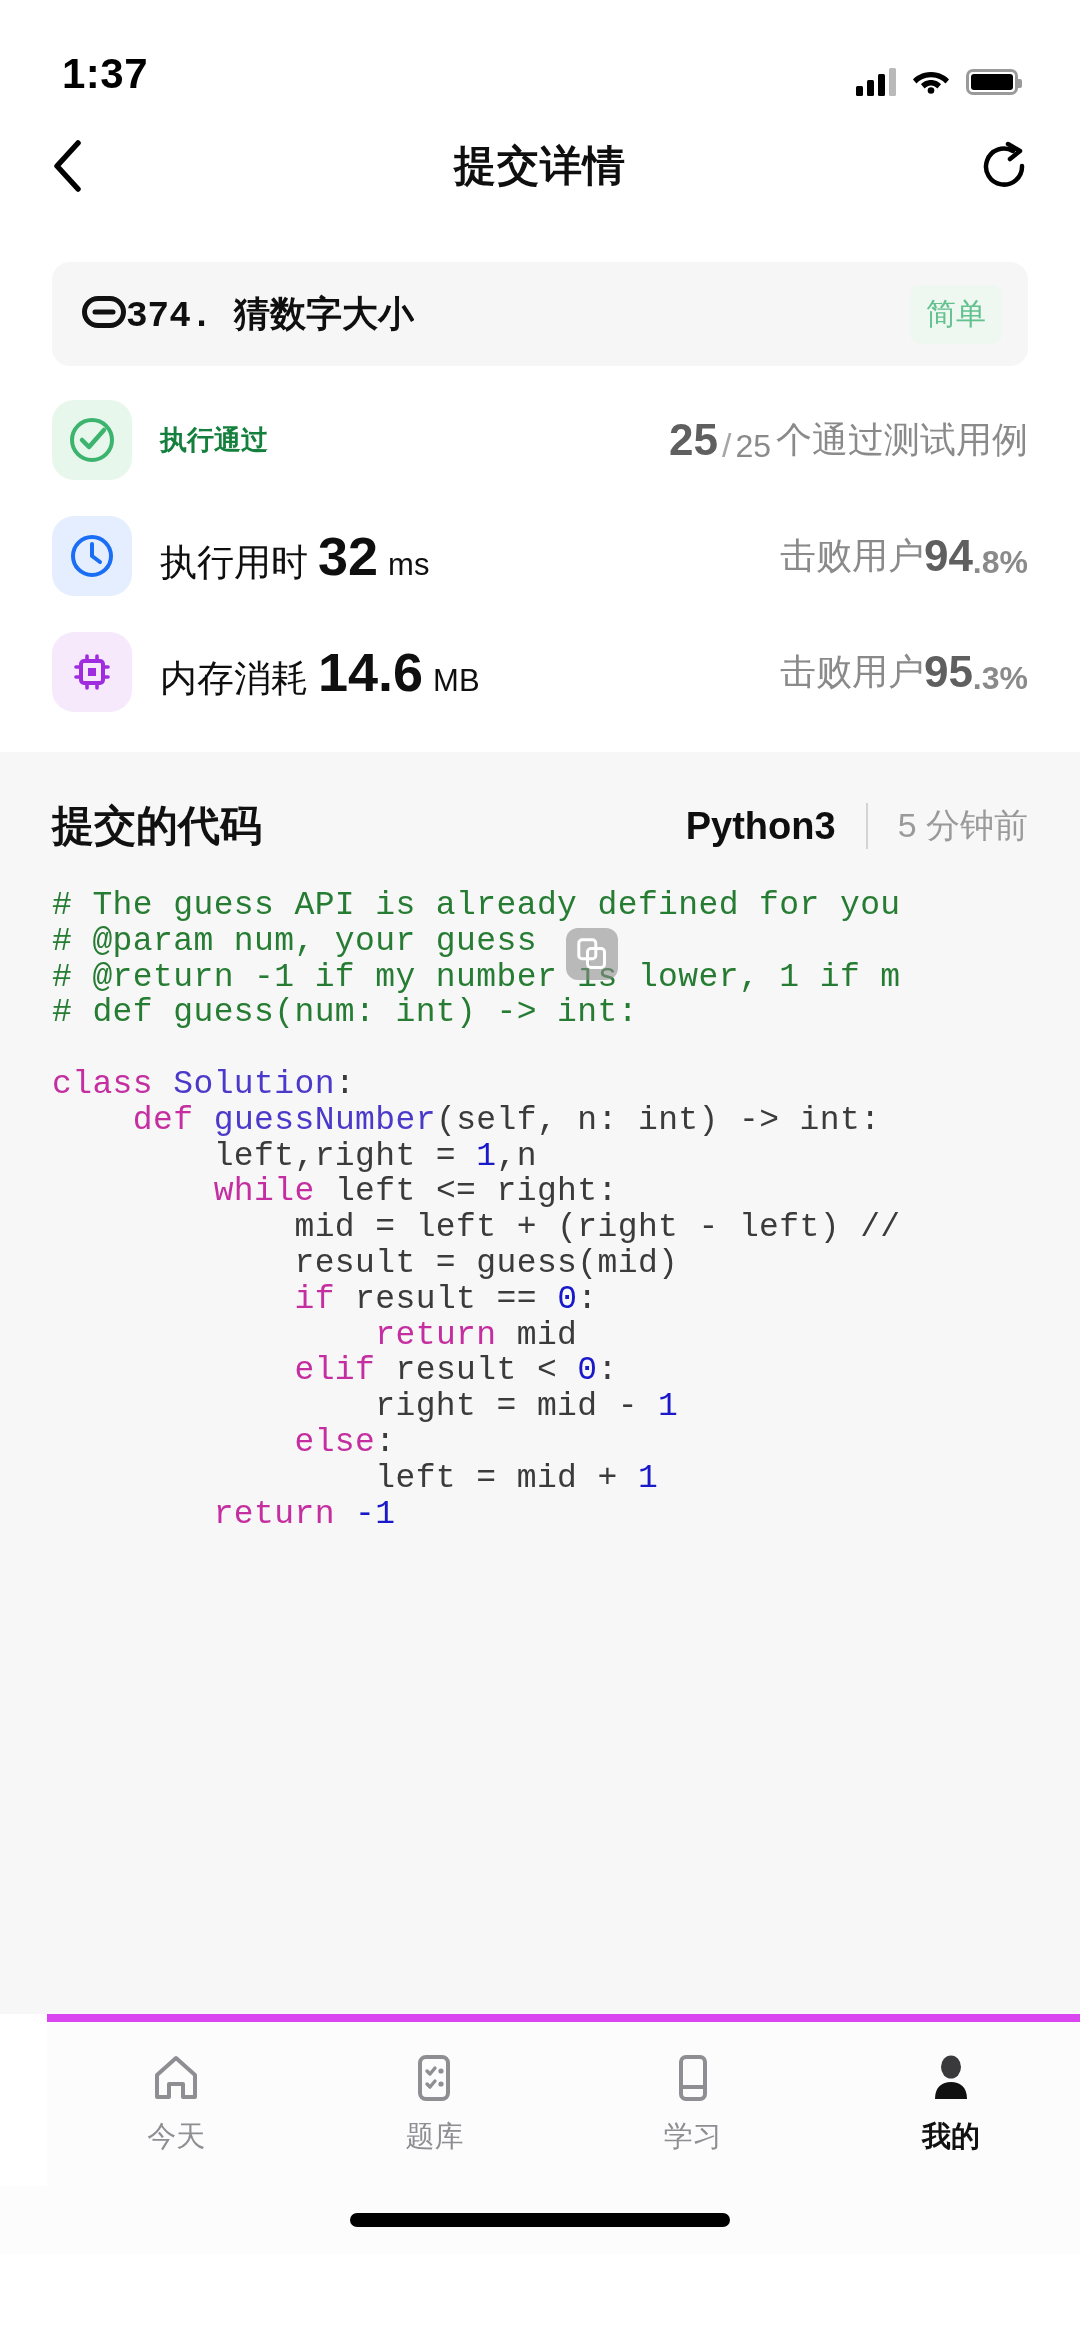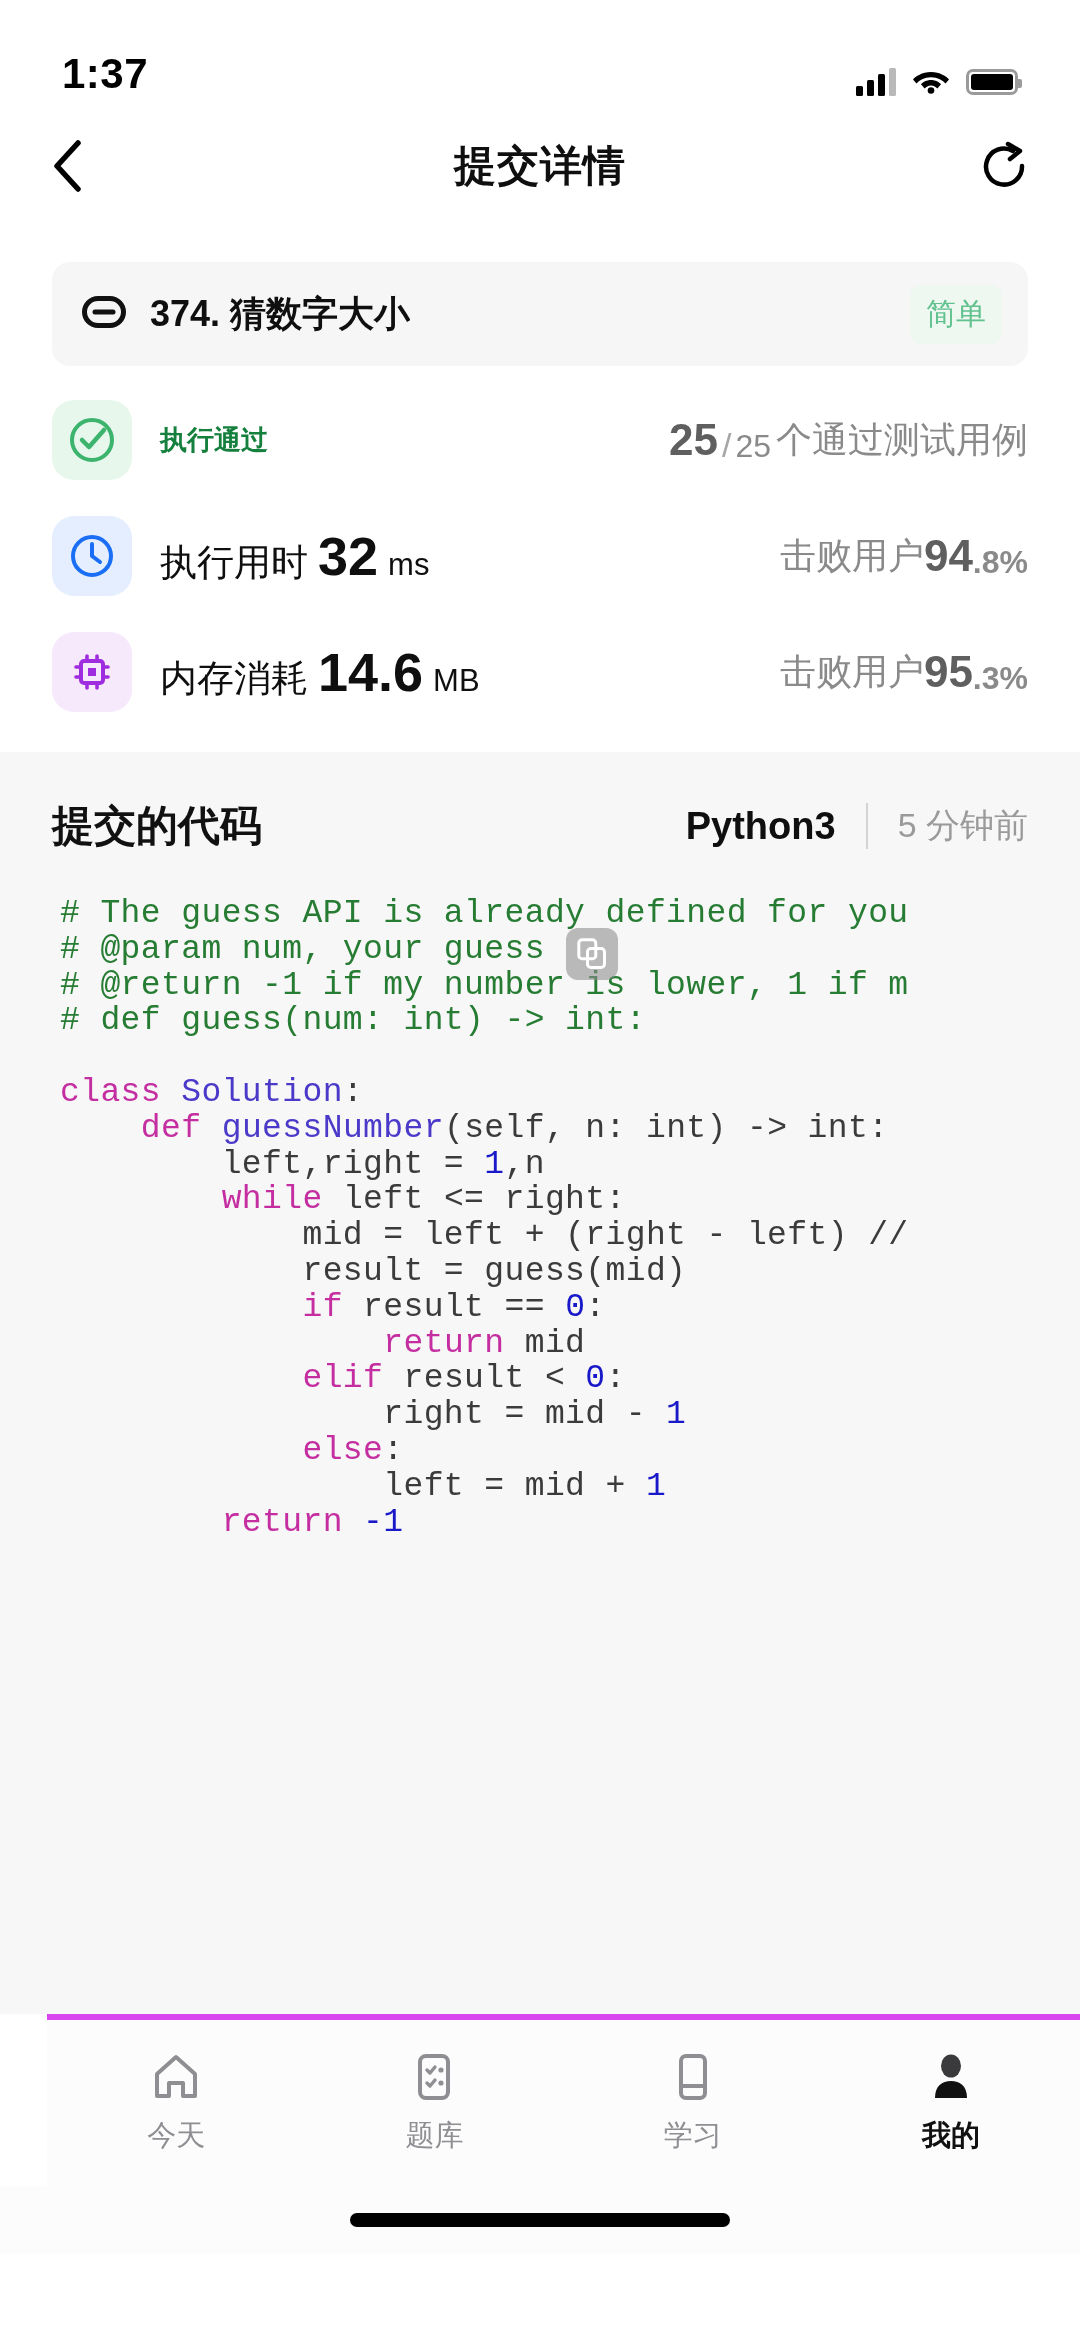--- a/index.html
+++ b/index.html
@@ -90,21 +90,21 @@
   .problem-card {
     margin: 42px 52px 0 52px;
     background: #f6f6f6;
     border-radius: 18px;
     height: 104px;
     display: flex;
     align-items: center;
     padding: 0 26px 0 30px;
     cursor: pointer;
   }
-  .problem-left { display: flex; align-items: center; gap: 24px; flex: 1; min-width: 0; }
+  .problem-left { display: flex; align-items: center; flex: 1; min-width: 0; font-family: Liberation Mono, monospace; }
   .problem-title {
     font-size: 36px;
     font-weight: 600;
     color: #0f0f0f;
     white-space: nowrap;
     overflow: hidden;
     text-overflow: ellipsis;
   }
   .difficulty {
     background: #eef7f0;
@@ -184,21 +184,21 @@
     flex: 1 1 auto;
     overflow: hidden;
     padding: 0 52px;
   }
   pre.code {
     font-family: "Liberation Mono", "DejaVu Sans Mono", monospace;
     font-size: 33px;
     line-height: 35.8px;
     white-space: pre;
     color: #3b3b3b;
-    margin: 8px;
+    margin: 0;
     letter-spacing: 0.4px;
   }
   .tok-comment { color: #277c33; }
   .tok-kw      { color: #c42ea0; }
   .tok-fn      { color: #4b3ac9; }
   .tok-num     { color: #1919c9; }
   .tok-plain   { color: #3b3b3b; }
 
   .copy-btn {
     position: absolute;
@@ -209,21 +209,21 @@
     border-radius: 12px;
     display: flex; align-items: center; justify-content: center;
     cursor: pointer;
   }
 
   
   .tabbar {
     flex: 0 0 172px;
     height: 172px;
     background: #fcfcfc;
-    border-top: 6px solid #d946ef;
+    border-top: 8px solid #d946ef;
     display: flex;
     align-items: center;
     margin-left: 47px;
   }
   .tab {
     flex: 1;
     display: flex;
     flex-direction: column;
     align-items: center;
     justify-content: center;

